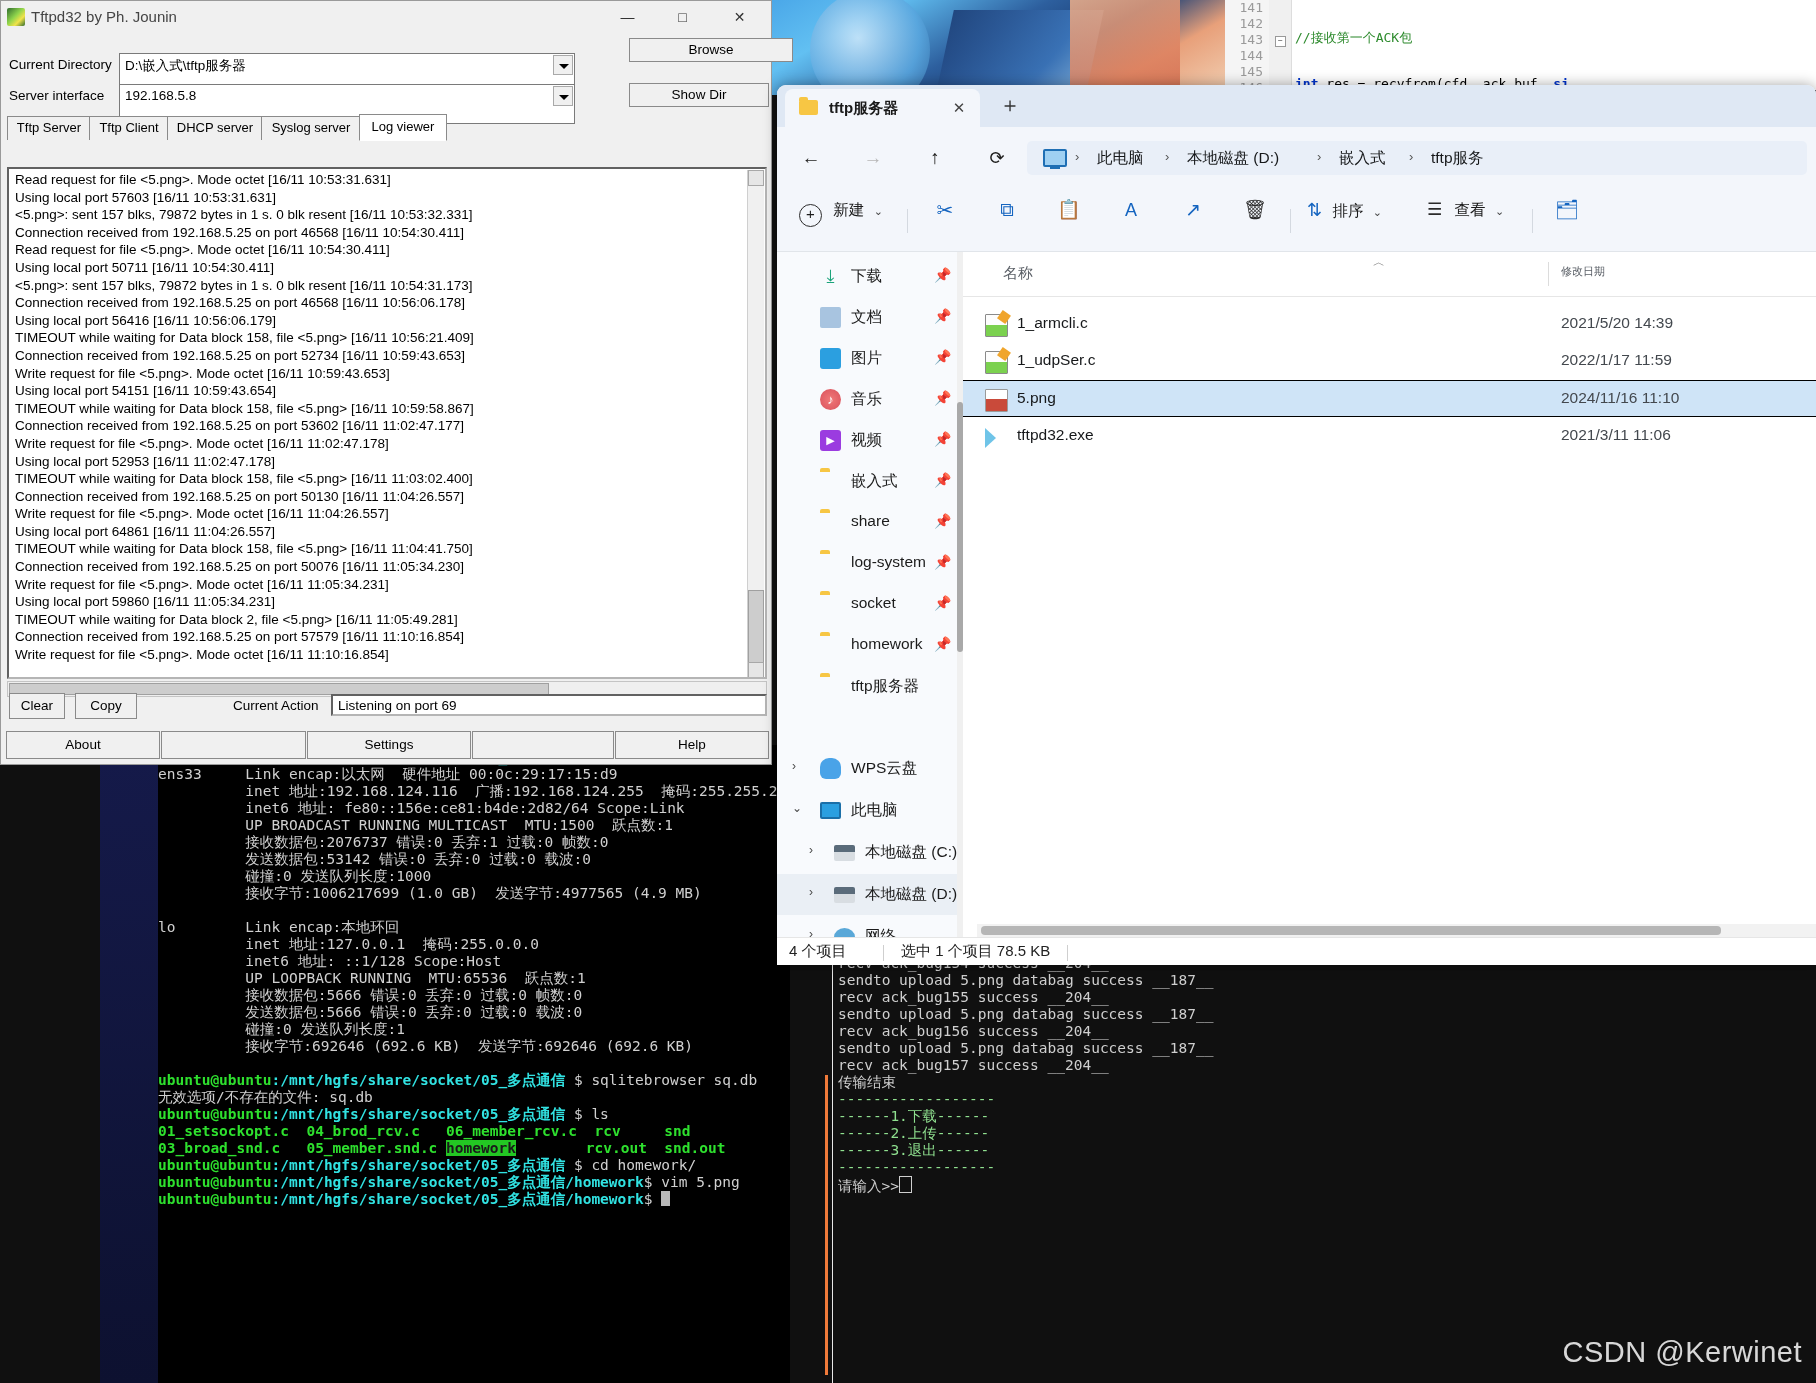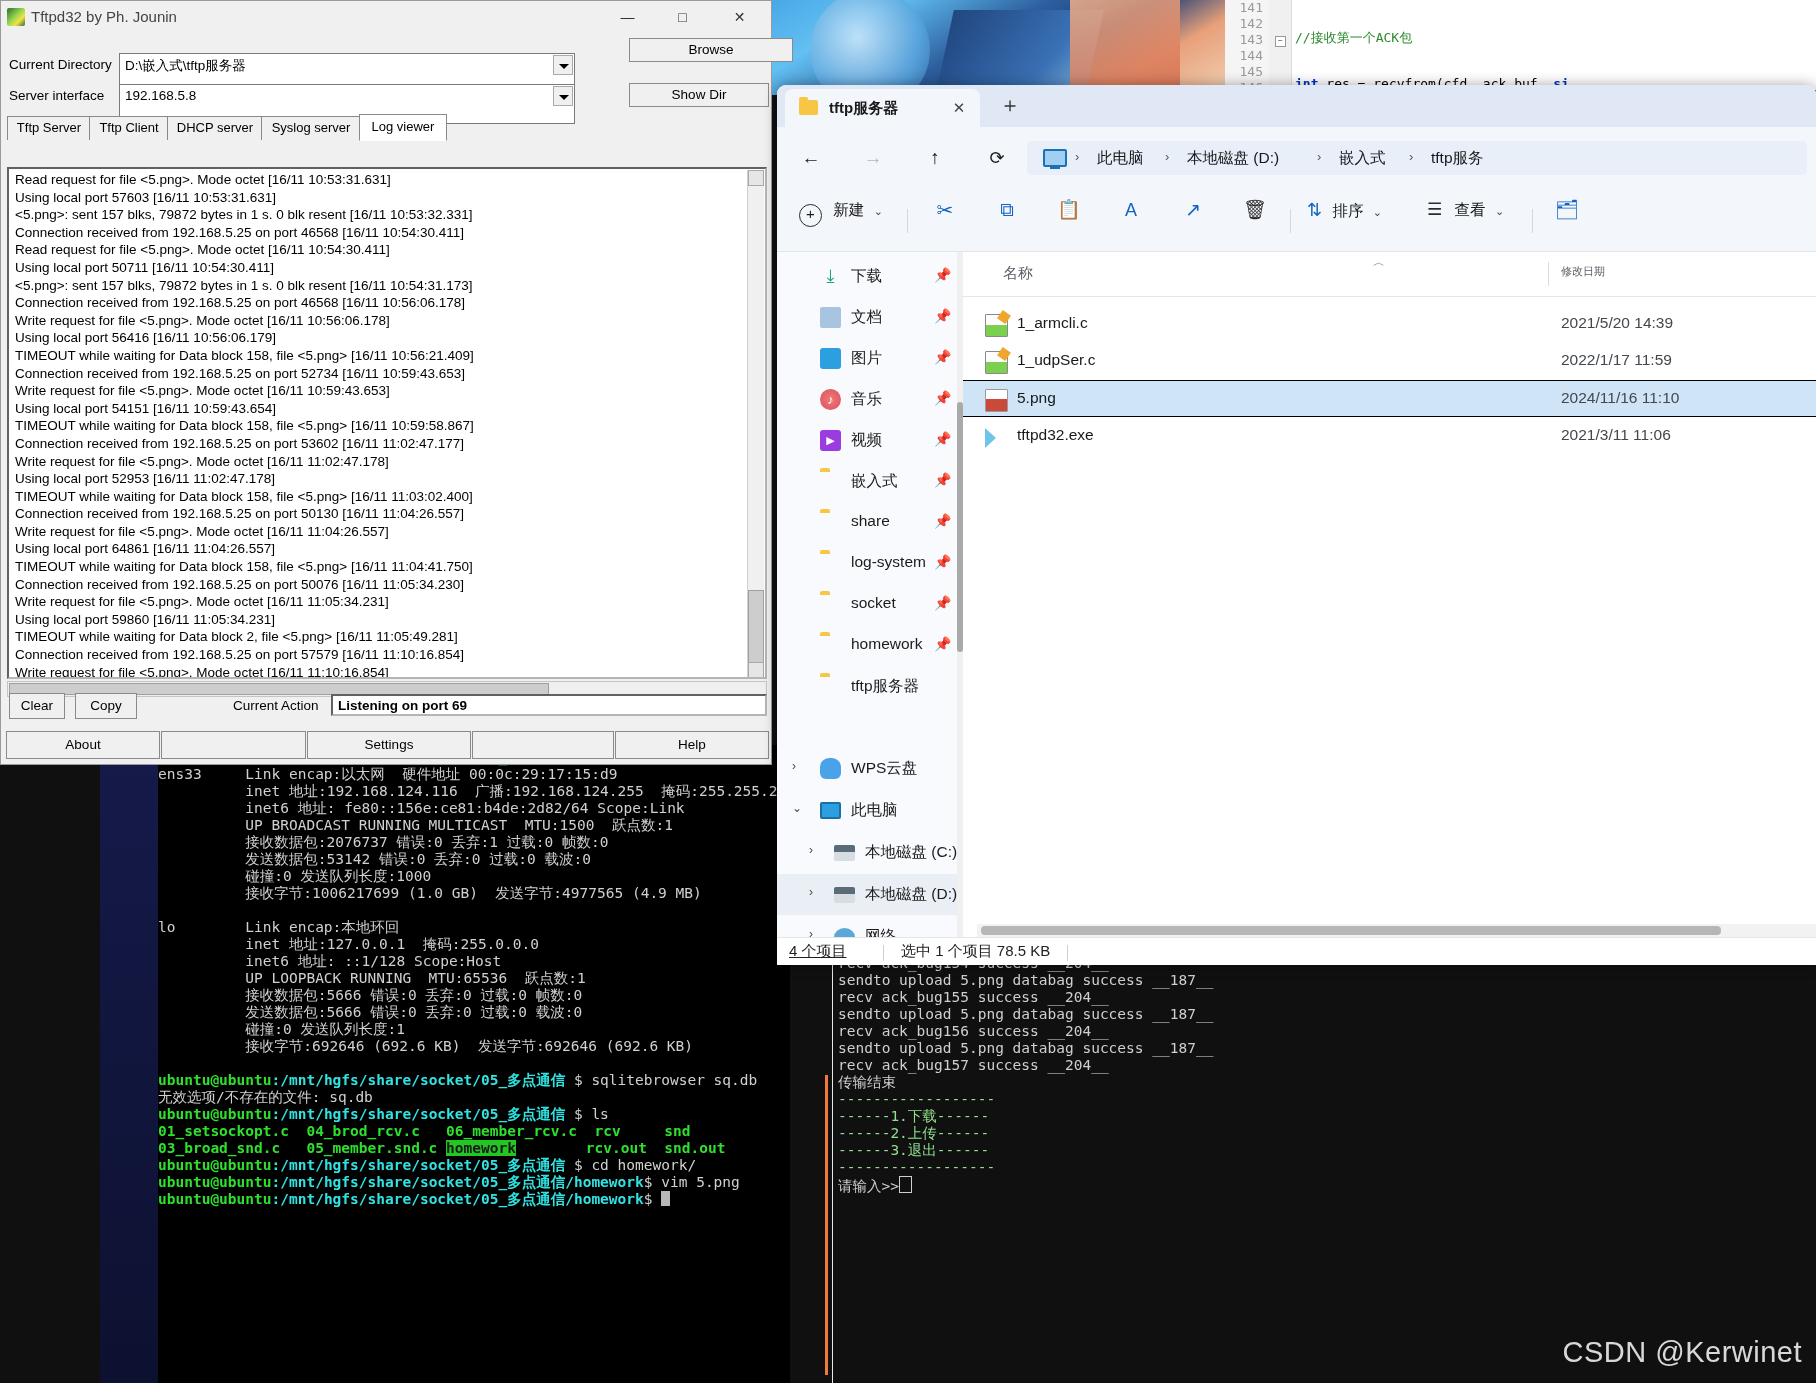--- a/index.html
+++ b/index.html
@@ -83,21 +83,21 @@
   #tftpd-log{position:absolute;left:6px;top:166px;width:760px;height:512px;background:#fff;
      border:2px inset #b5b5b5;box-sizing:border-box;overflow:hidden;}
   #tftpd-log .lines{position:absolute;left:6px;top:2px;width:740px;
      font-family:"Liberation Sans","DejaVu Sans",sans-serif;font-size:13.5px;line-height:17.6px;white-space:nowrap;}
   #tftpd-vscroll{position:absolute;right:1px;top:1px;width:16px;height:508px;background:#f0f0f0;border-left:1px solid #cfcfcf;}
   #tftpd-vscroll .thumb{position:absolute;left:0;top:420px;width:16px;height:82px;background:#cdcdcd;border:1px solid #a0a0a0;box-sizing:border-box;}
   #tftpd-vscroll .up,#tftpd-vscroll .down{position:absolute;left:0;width:16px;height:16px;background:#e6e6e6;border:1px solid #a8a8a8;box-sizing:border-box;}
   #tftpd-vscroll .up{top:0}#tftpd-vscroll .down{bottom:0}
   #tftpd-hscroll{position:absolute;left:6px;top:680px;width:760px;height:16px;background:#efefef;border:1px solid #c4c4c4;box-sizing:border-box;}
   #tftpd-hscroll .thumb{position:absolute;left:1px;top:1px;width:540px;height:12px;background:#cdcdcd;border:1px solid #a0a0a0;box-sizing:border-box;}
-  #action-field{position:absolute;left:330px;top:693px;width:436px;height:22px;background:#fff;border:2px inset #b5b5b5;box-sizing:border-box;font-weight:bold;}
+  #action-field{position:absolute;left:330px;top:693px;width:436px;height:22px;background:#fff;border:2px inset #b5b5b5;box-sizing:border-box;}
   #action-field .txt{position:absolute;left:5px;top:2px;font-size:13.5px;}
 
   
   #explorer{left:777px;top:85px;width:1039px;height:880px;background:#f3f6fb;
      border-radius:9px 9px 0 0;box-shadow:0 0 14px rgba(0,0,0,.35);overflow:hidden;
      font-size:15px;color:#1a1a1a;}
   #exp-tabstrip{position:absolute;left:0;top:0;width:1039px;height:42px;background:#dfe8f4;}
   #exp-tab{position:absolute;left:8px;top:4px;width:195px;height:38px;background:#f3f6fb;
      border-radius:8px 8px 0 0;}
   #exp-tab-icon{position:absolute;left:14px;top:11px;width:19px;height:15px;background:#f7c644;border-radius:2px;}
@@ -138,21 +138,21 @@
   .file-ico{position:absolute;left:22px;top:8px;width:21px;height:21px;}
   .file-name{position:absolute;left:54px;top:8px;font-size:15.5px;color:#16181a;}
   .file-date{position:absolute;left:598px;top:8px;font-size:15.5px;color:#43484e;}
   .ico-c{background:linear-gradient(180deg,#fdfdfd 0 48%,#7bd14f 48% 100%);border:1px solid #8a8a8a;border-radius:1px;position:relative;}
   .ico-c:after{content:"";position:absolute;right:-2px;top:-3px;width:10px;height:10px;background:#f0a52c;transform:rotate(35deg);}
   .ico-png{background:linear-gradient(180deg,#ffffff 0 45%,#c94a3a 45% 100%);border:1px solid #9a9a9a;border-radius:1px;}
   .ico-exe{width:0;height:0;border-left:11px solid #6fc4e8;border-top:10px solid transparent;border-bottom:10px solid transparent;}
   #list-hscroll{position:absolute;left:200px;top:672px;width:840px;height:13px;background:#f2f2f2;}
   #list-hscroll .thumb{position:absolute;left:4px;top:2px;width:740px;height:9px;background:#b6b6b6;border-radius:4px;}
   #exp-status{position:absolute;left:0;top:685px;width:1039px;height:29px;background:#fff;border-top:1px solid #e6e6e6;}
-  #status-count{position:absolute;left:12px;top:4px;font-size:15px;color:#222;text-decoration:underline;}
+  #status-count{position:absolute;left:12px;top:4px;font-size:15px;color:#222;}
   #status-div{position:absolute;left:106px;top:7px;width:1px;height:16px;background:#cfcfcf;}
   #status-sel{position:absolute;left:124px;top:4px;font-size:15px;color:#222;}
   #status-div2{position:absolute;left:290px;top:7px;width:1px;height:16px;background:#cfcfcf;}
 
   
   #watermark{right:14px;bottom:14px;font-size:29px;color:#e9e9e9;opacity:.92;letter-spacing:.5px;}
 </style>
 </head>
 <body>
 
@@ -267,21 +267,20 @@
   <div id="tftpd-log">
     <div class="lines">
       <div>Read request for file &lt;5.png&gt;. Mode octet [16/11 10:53:31.631]</div>
       <div>Using local port 57603 [16/11 10:53:31.631]</div>
       <div>&lt;5.png&gt;: sent 157 blks, 79872 bytes in 1 s. 0 blk resent [16/11 10:53:32.331]</div>
       <div>Connection received from 192.168.5.25 on port 46568 [16/11 10:54:30.411]</div>
       <div>Read request for file &lt;5.png&gt;. Mode octet [16/11 10:54:30.411]</div>
       <div>Using local port 50711 [16/11 10:54:30.411]</div>
       <div>&lt;5.png&gt;: sent 157 blks, 79872 bytes in 1 s. 0 blk resent [16/11 10:54:31.173]</div>
       <div>Connection received from 192.168.5.25 on port 46568 [16/11 10:56:06.178]</div>
-      <div>Write request for file &lt;5.png&gt;. Mode octet [16/11 10:56:06.178]</div>
       <div>Using local port 56416 [16/11 10:56:06.179]</div>
       <div>TIMEOUT while waiting for Data block 158, file &lt;5.png&gt; [16/11 10:56:21.409]</div>
       <div>Connection received from 192.168.5.25 on port 52734 [16/11 10:59:43.653]</div>
       <div>Write request for file &lt;5.png&gt;. Mode octet [16/11 10:59:43.653]</div>
       <div>Using local port 54151 [16/11 10:59:43.654]</div>
       <div>TIMEOUT while waiting for Data block 158, file &lt;5.png&gt; [16/11 10:59:58.867]</div>
       <div>Connection received from 192.168.5.25 on port 53602 [16/11 11:02:47.177]</div>
       <div>Write request for file &lt;5.png&gt;. Mode octet [16/11 11:02:47.178]</div>
       <div>Using local port 52953 [16/11 11:02:47.178]</div>
       <div>TIMEOUT while waiting for Data block 158, file &lt;5.png&gt; [16/11 11:03:02.400]</div>

